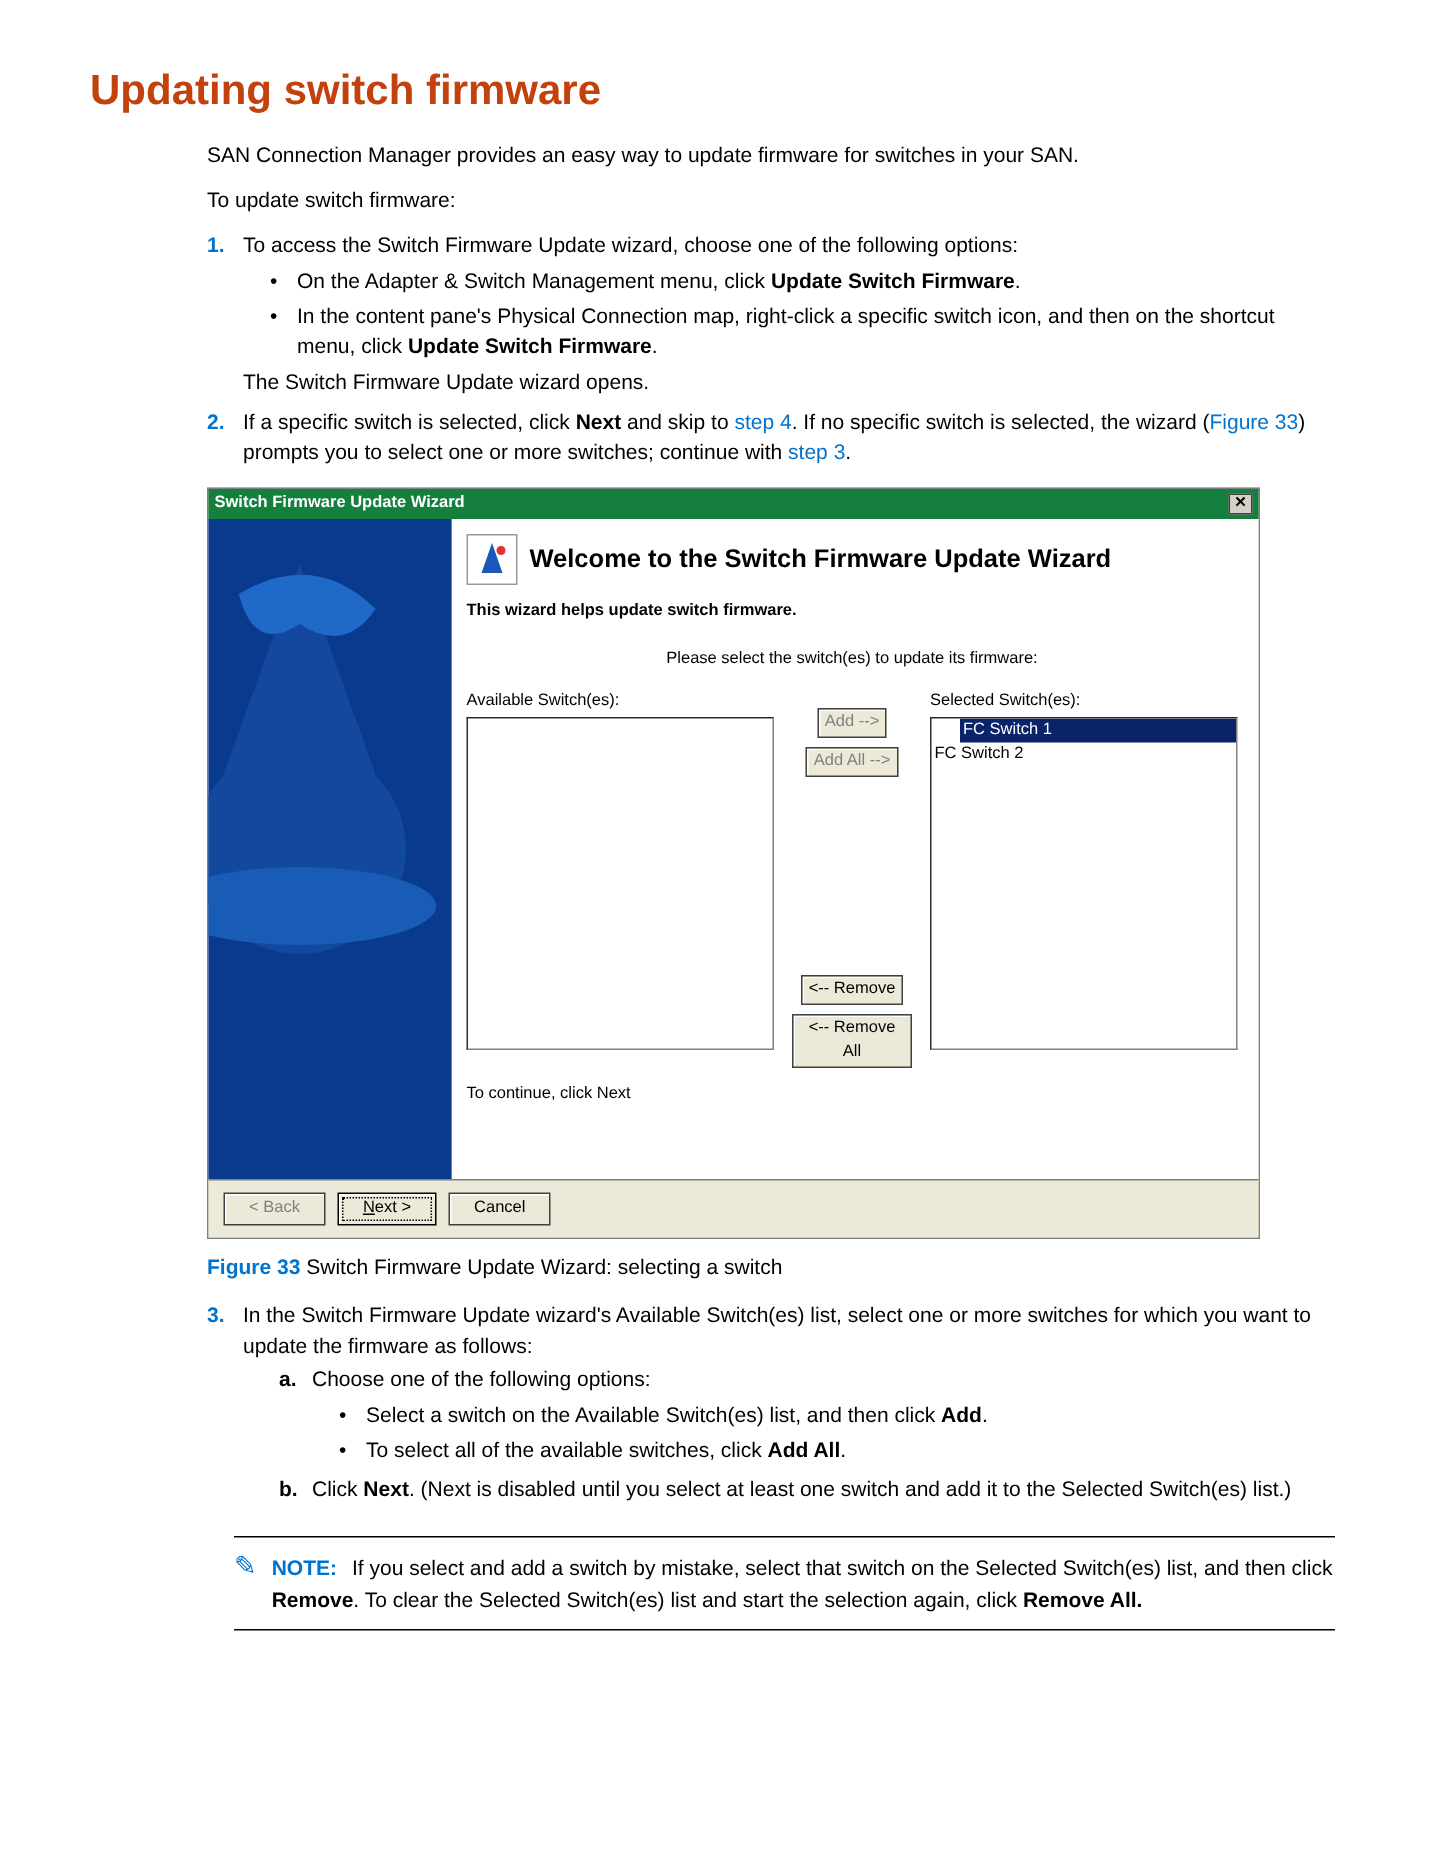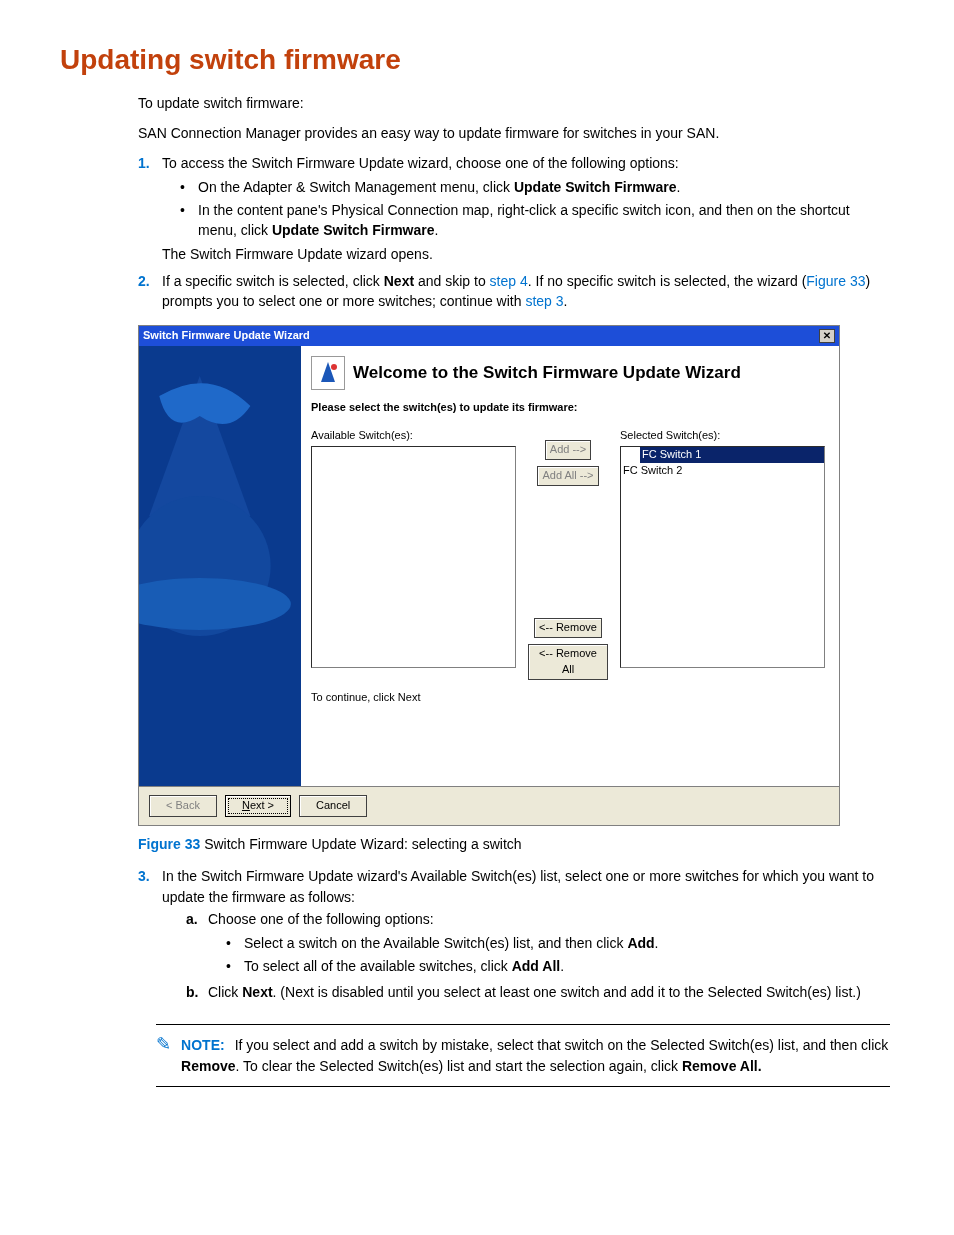--- a/index.html
+++ b/index.html
@@ -41,21 +41,21 @@
   .fig-caption .figref { color: #0073cf; font-weight: bold; }
 
   
   .wizard {
     width: 700px;
     margin: 14px 0 0 78px;
     background: #d4d0c8;
     border: 1px solid #808080;
   }
   .titlebar {
-    background: #1d4ed8;
+    background: #15803d;
     color: #fff;
     font-family: Tahoma, sans-serif;
     font-size: 11px;
     font-weight: bold;
     padding: 2px 4px;
     display: flex;
     justify-content: space-between;
     align-items: center;
   }
   .titlebar .close {
@@ -81,21 +81,21 @@
   .wiz-heading {
     display: flex; align-items: center; gap: 8px;
     font-size: 17px; font-weight: bold;
     margin-bottom: 10px;
   }
   .wiz-heading .wicon {
     width: 32px; height: 32px; border: 1px solid #999; background: #fff;
     display: flex; align-items: center; justify-content: center;
   }
   .wiz-subtitle { font-weight: bold; margin-bottom: 16px; }
-  .wiz-prompt { font-weight: bold; margin: 10px 0 12px 0; }
+  .wiz-prompt { font-weight: normal; text-align: center; margin: 10px 0 12px 0; }
   .lists {
     display: flex; gap: 12px;
   }
   .list-col { flex: 1; }
   .list-label { font-size: 11px; margin-bottom: 2px; }
   .listbox {
     border: 1px inset #808080; background: #fff;
     height: 220px; overflow: hidden;
     font-size: 11px;
   }
@@ -132,22 +132,22 @@
   .note-body { flex: 1; }
   .note-body .nhead { color: #0073cf; font-weight: bold; margin-right: 10px; }
 </style>
 </head>
 <body>
 
 <div class="page">
   <h1>Updating switch firmware</h1>
 
   <div class="body-indent">
+    <p>SAN Connection Manager provides an easy way to update firmware for switches in your SAN.</p>
     <p>To update switch firmware:</p>
-    <p>SAN Connection Manager provides an easy way to update firmware for switches in your SAN.</p>
   </div>
 
   <div class="ol-num">
 
     <div class="row">
       <div class="marker">1.</div>
       <div class="content">
         <span>To access the Switch Firmware Update wizard, choose one of the following options:</span>
         <div class="bullet-list">
           <div class="b-row">
@@ -194,20 +194,21 @@
       <div class="wiz-main">
         <div class="wiz-heading">
           <span class="wicon">
             <svg width="26" height="26" viewBox="0 0 26 26">
                 <polygon points="13,2 6,22 20,22" fill="#1b57b8"></polygon>
                 <circle cx="19" cy="7" r="3" fill="#d33"></circle>
               </svg>
           </span>
           <span>Welcome to the Switch Firmware Update Wizard</span>
         </div>
+        <div class="wiz-subtitle">This wizard helps update switch firmware.</div>
         <div class="wiz-prompt">Please select the switch(es) to update its firmware:</div>
         <div class="lists">
           <div class="list-col">
             <div class="list-label">Available Switch(es):</div>
             <div class="listbox"></div>
           </div>
           <div class="mid-btns">
             <div class="btn disabled">Add --&gt;</div>
             <div class="btn disabled">Add All --&gt;</div>
             <div style="height:120px"></div>

